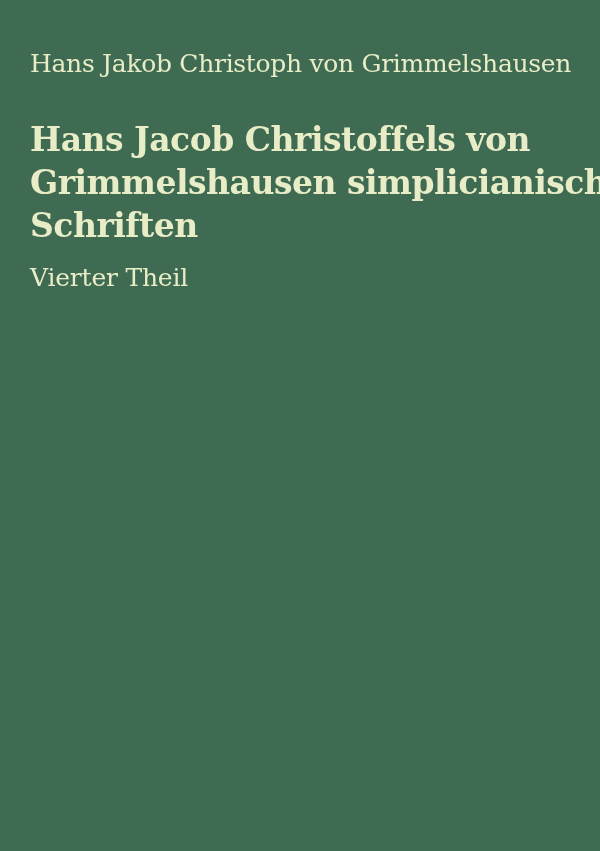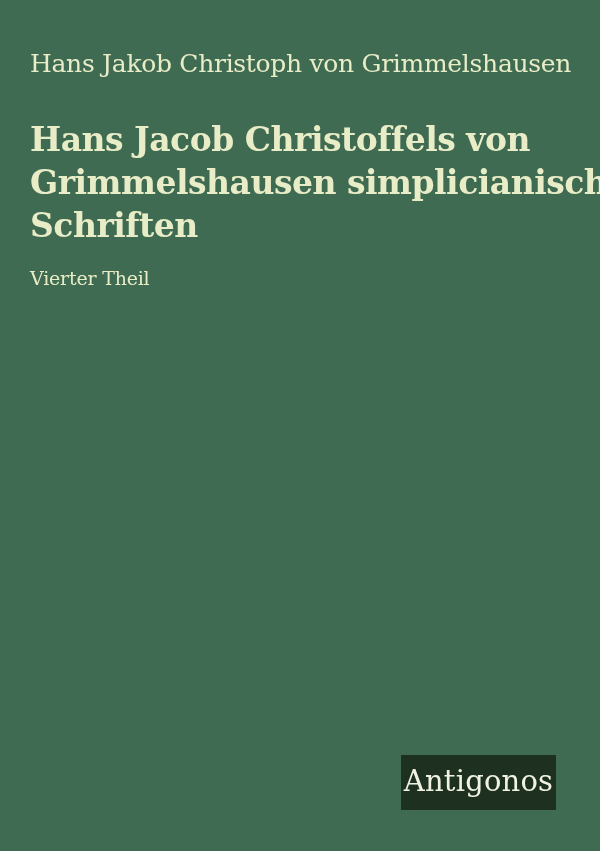--- a/index.html
+++ b/index.html
@@ -38,21 +38,21 @@
     color: var(--text-cream, #E9EDC7);
   }
   .title-line {
     display: block;
     white-space: nowrap;
   }
   .subtitle {
     position: absolute;
     left: 30px;
     top: 261px;
-    font-size: 19px;
+    font-size: 25px;
     line-height: 34px;
     letter-spacing: -0.2px;
     font-weight: 500;
     color: var(--text-cream, #E9EDC7);
     white-space: nowrap;
   }
   .publisher-badge {
     position: absolute;
     left: 401px;
     top: 755px;
@@ -80,17 +80,14 @@
   <div class="author">Hans Jakob Christoph von Grimmelshausen</div>
 
   <h1 class="title">
     <span class="title-line">Hans Jacob Christoffels von</span>
     <span class="title-line">Grimmelshausen simplicianische</span>
     <span class="title-line">Schriften</span>
   </h1>
 
   <div class="subtitle">Vierter Theil</div>
 
-  <div class="publisher-badge">
-    <span class="publisher-name">Antigonos</span>
-  </div>
 
 </div>
 
 </body></html>

